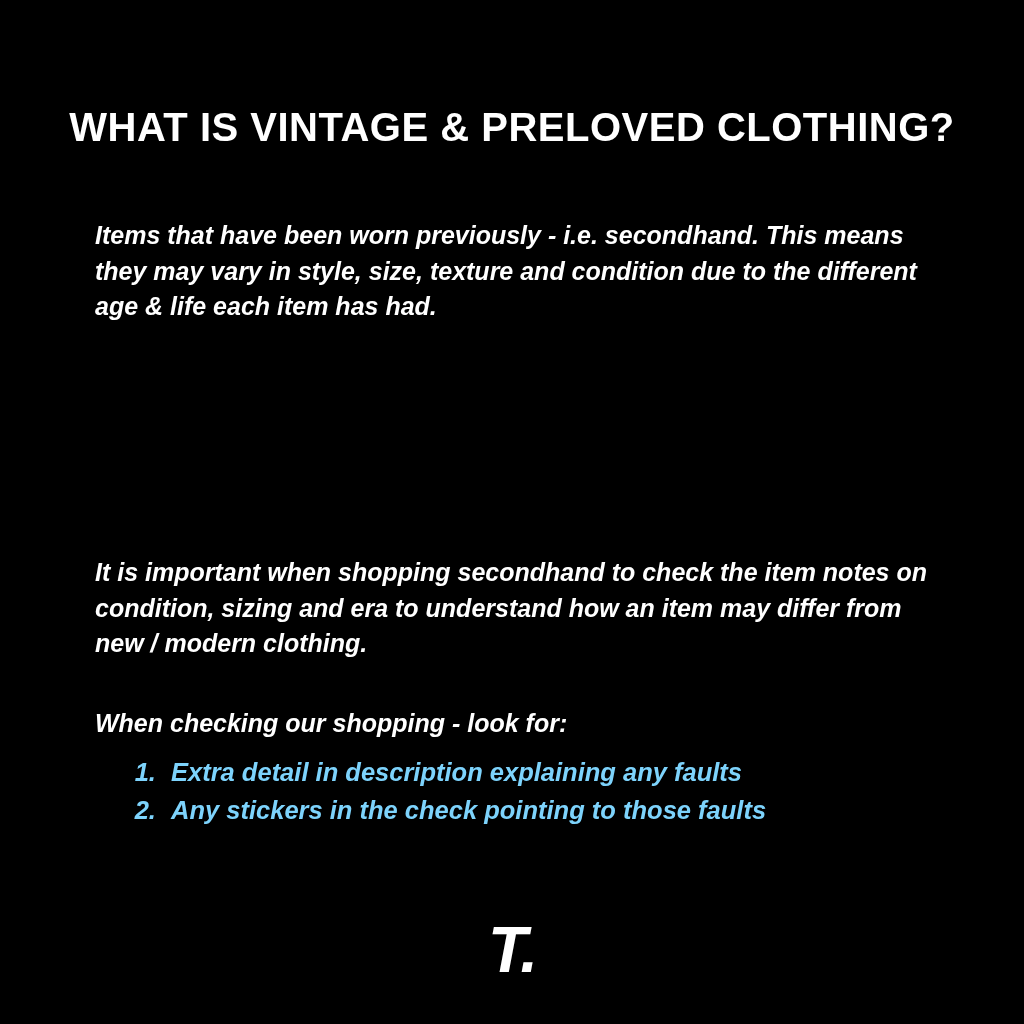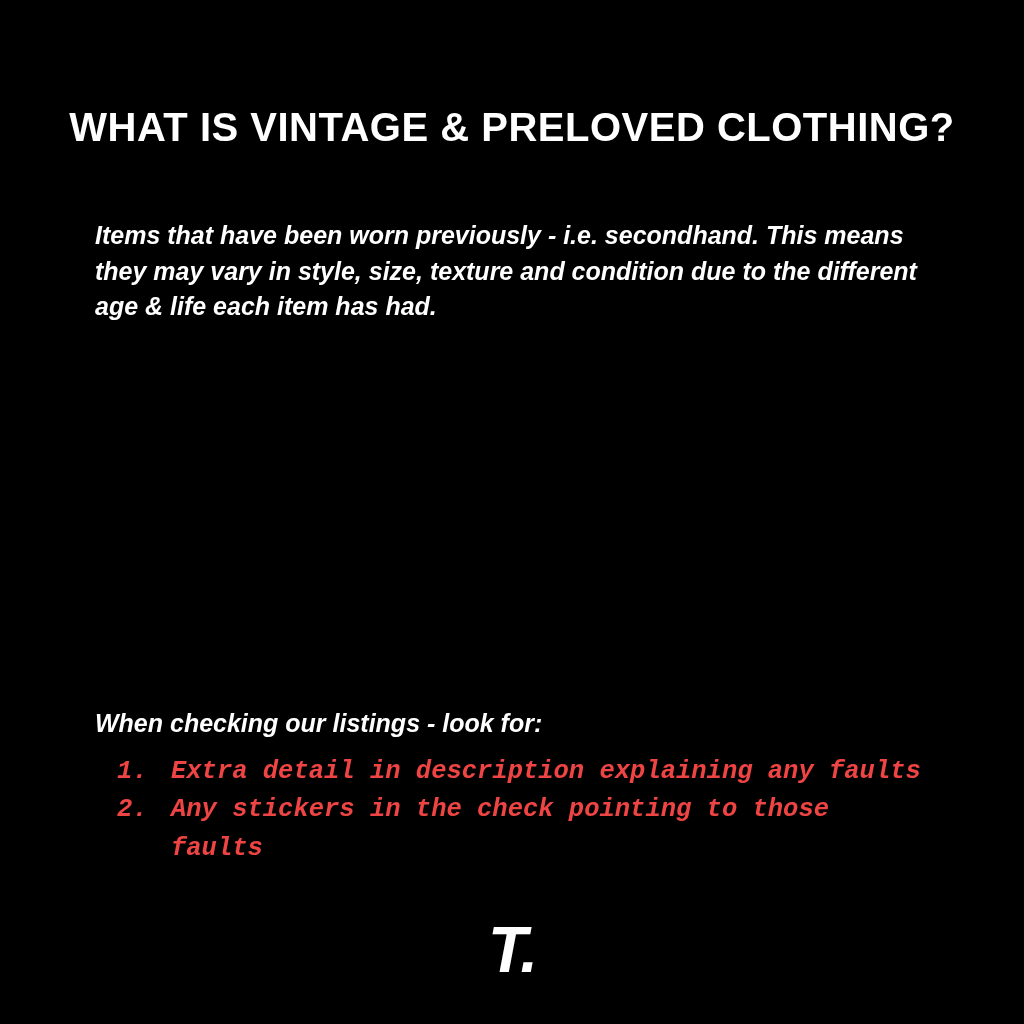--- a/index.html
+++ b/index.html
@@ -66,22 +66,21 @@
     left: 118px;
     right: 95px;
   }
   ol.faults {
     margin: 0;
     padding-left: 45px;
     font-style: italic;
     font-weight: bold;
     font-size: 25.5px;
     line-height: 1.5;
-    color: #ef4444;
-    font-family: Liberation Mono, monospace;
+    color: #7dd3fc;
   }
   ol.faults li {
     padding-left: 8px;
   }
   .logo {
     position: absolute;
     bottom: 42px;
     left: 0;
     right: 0;
     text-align: center;
@@ -96,22 +95,23 @@
 </head>
 <body>
 
 <div class="page">
 
   <h1 class="heading h1-main">WHAT IS VINTAGE &amp; PRELOVED CLOTHING?</h1>
 
   <p class="body-text para1">Items that have been worn previously - i.e. secondhand. This means they may vary in style, size, texture and condition due to the different age &amp; life each item has had.</p>
 
 
+  <p class="body-text para2">It is important when shopping secondhand to check the item notes on condition, sizing and era to understand how an item may differ from new / modern clothing.</p>
 
-  <p class="body-text para3">When checking our listings - look for:</p>
+  <p class="body-text para3">When checking our shopping - look for:</p>
 
   <div class="list-wrap">
     <ol class="faults">
       <li>Extra detail in description explaining any faults</li>
       <li>Any stickers in the check pointing to those faults</li>
     </ol>
   </div>
 
   <div class="logo">T.</div>
 

